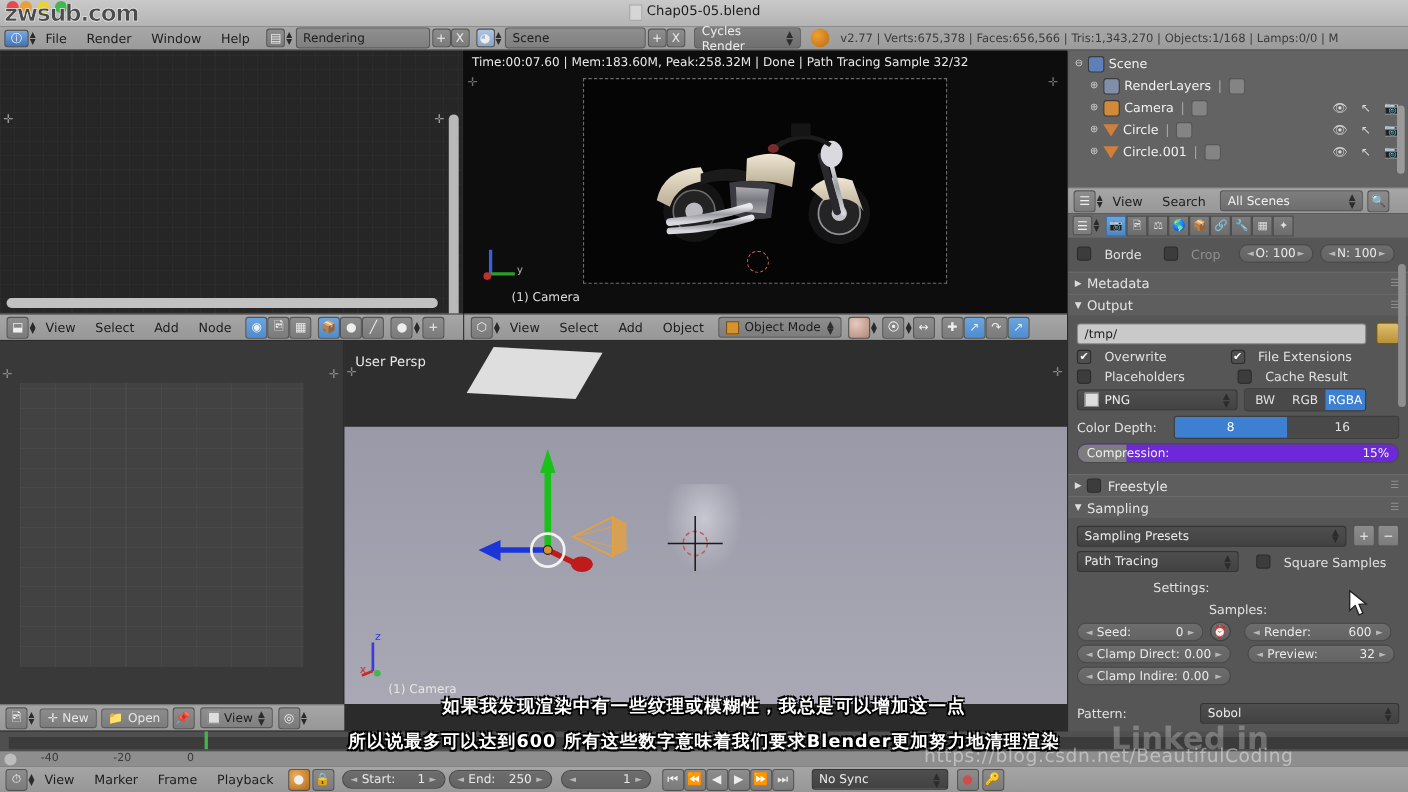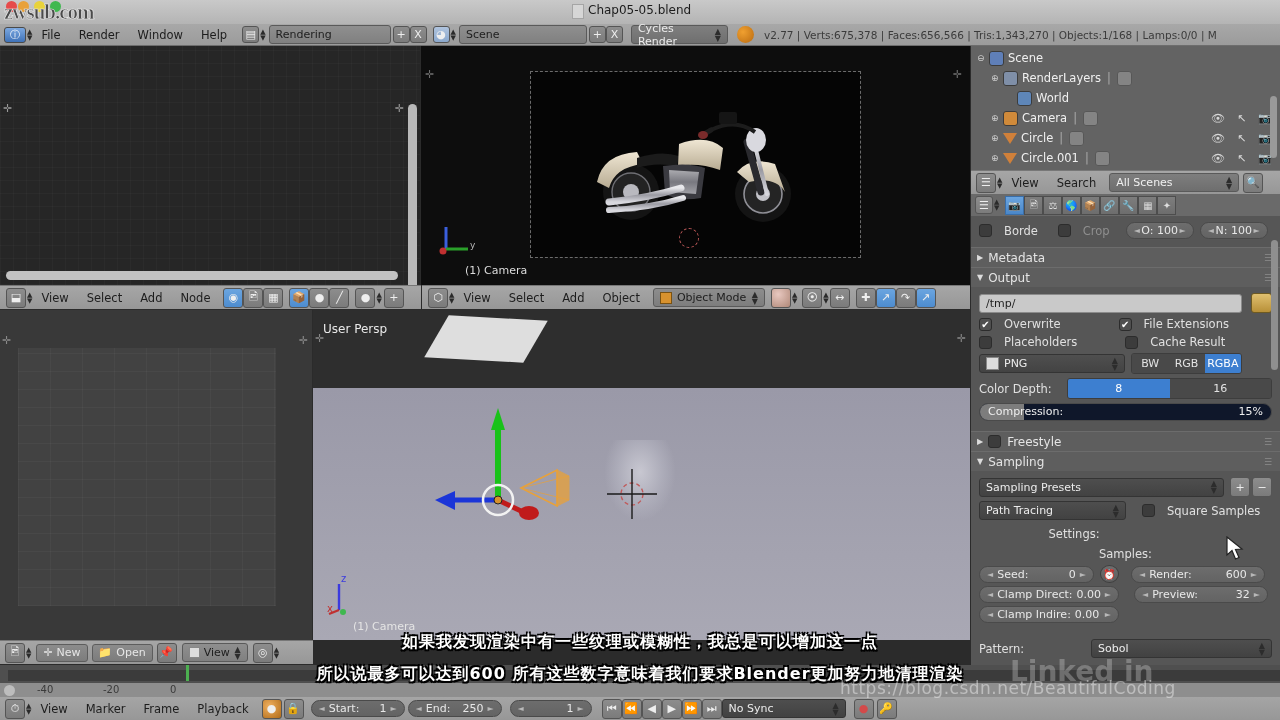--- a/index.html
+++ b/index.html
@@ -22,21 +22,21 @@
     justify-content:center; font-size:11px; color:#eee; }
   .sqbtn.on { background:linear-gradient(#6ba5e0,#4d8ccf); }
 
   
   #titlebar { position:absolute; left:0; top:0; width:1280px; height:24px;
     background:linear-gradient(#c9c9c9,#b4b4b4); }
   #wmtitle { position:absolute; left:588px; top:3px; font-size:12px; color:#1c1c1c; }
   #wm-doc-icon{ position:absolute; left:572px; top:4px; width:12px; height:15px;
     background:#d6d6d6; border:1px solid #a5a5a5; }
   #logo { position:absolute; left:4px; top:0px; font-size:21px; font-weight:bold;
-    color:#4b4b4b; letter-spacing:-1px;font-family:Liberation Serif, serif; -webkit-text-stroke:0.6px #ededed; }
+    color:#4b4b4b; letter-spacing:-1px; -webkit-text-stroke:0.6px #ededed; }
   .dot { display:inline-block; width:11px; height:11px; border-radius:50%;
     position:absolute; top:1px; }
 
   
   #menubar { position:absolute; left:0; top:24px; width:1280px; height:22px;
     background:linear-gradient(#a8a8a8,#9b9b9b); display:flex; align-items:center;
     border-bottom:1px solid #6d6d6d; }
   #blender-icon { width:22px; height:16px; margin-left:4px;
     background:linear-gradient(#7ca8e0,#3f72b8); border:1px solid #4a4a4a; border-radius:3px;
     color:#fff; font-size:10px; display:flex; align-items:center; justify-content:center;}
@@ -99,21 +99,21 @@
   .lbl.dim { color:#8f8f8f; }
   .numf { background:linear-gradient(#6d6d6d,#636363); border:1px solid #4a4a4a;
     border-radius:9px; height:17px; display:flex; align-items:center;
     padding:0 7px; color:#e8e8e8; font-size:11px; }
   .numf .v { margin-left:auto; }
   .numf .ar { color:#b8b8b8; font-size:8px; }
   .toggle3 { display:flex; border-radius:3px; overflow:hidden; border:1px solid #3d3d3d;}
   .toggle3 div { flex:1; text-align:center; font-size:11px; color:#e2e2e2; height:19px;
     line-height:19px; background:#494949;}
   .toggle3 div.on { background:#3d7fd0; color:#fff; }
-  .slider { height:18px; border-radius:9px; background:#0f172a; border:1px solid #4a4a4a;
+  .slider { height:18px; border-radius:9px; background:#6d28d9; border:1px solid #4a4a4a;
     position:relative; overflow:hidden; }
   .slider .fill{ position:absolute; left:0; top:0; bottom:0; background:#7d7d7d;}
   .slider span{ position:relative; font-size:11px; color:#eee; line-height:16px; }
   #propscroll { position:absolute; right:2px; top:46px; width:7px; height:130px;
     background:#8f8f8f; border-radius:4px; }
 
   
   #view3d { left:313px; top:310px; width:657px; height:330px; }
   #v3dsky { position:absolute; left:0; top:0; right:0; height:78px; background:#2e2e2e; }
   #v3dground { position:absolute; left:0; top:78px; right:0; bottom:0;
@@ -219,20 +219,21 @@
   </div>
 
   <div class="panel" id="nodeed">
     <div style="position:absolute;left:3px;top:56px;color:#9a9a9a;font-size:11px;">✛</div>
     <div style="position:absolute;right:16px;top:56px;color:#9a9a9a;font-size:11px;">✛</div>
     <div id="nodescroll-v"></div>
     <div id="nodescroll-h"></div>
   </div>
 
   <div class="panel" id="imged">
+    <div id="renderinfo">Time:00:07.60 | Mem:183.60M, Peak:258.32M | Done | Path Tracing Sample 32/32</div>
     <div style="position:absolute;left:4px;top:22px;color:#6f6f6f;font-size:11px;">✛</div>
     <div style="position:absolute;right:8px;top:22px;color:#6f6f6f;font-size:11px;">✛</div>
 
     <div id="renderframe"></div>
 
     <svg id="bike" viewBox="0 0 290 125">
       <defs>
         <linearGradient id="tank" x1="0" y1="0" x2="0" y2="1">
           <stop offset="0" stop-color="#efe6d3"></stop>
             <stop offset="1" stop-color="#b8ac93"></stop>
@@ -293,25 +294,20 @@
           <span class="exp">⊖</span>
           <span class="oicon" style="background: rgb(95, 127, 184); border: 1px solid rgb(60, 60, 60);"></span>
           <span>Scene</span>
         </div>
         <div class="orow" style="padding-left: 20px;">
           <span class="exp">⊕</span>
           <span class="oicon" style="background: rgb(127, 143, 168); border: 1px solid rgb(60, 60, 60);"></span>
           <span>RenderLayers</span>
           <span style="margin: 0px 6px; color: rgb(168, 168, 168);">|</span>
           <span class="oicon" style="background: rgb(141, 141, 141); border: 1px solid rgb(85, 85, 85); opacity: 0.8;"></span>
-        </div>
-        <div class="orow" style="padding-left: 34px;">
-          <span class="exp"></span>
-          <span class="oicon" style="background: rgb(94, 134, 184); border: 1px solid rgb(60, 60, 60);"></span>
-          <span>World</span>
         </div>
         <div class="orow" style="padding-left: 20px;">
           <span class="exp">⊕</span>
           <span class="oicon" style="background: rgb(208, 138, 58); border: 1px solid rgb(60, 60, 60);"></span>
           <span>Camera</span>
           <span style="margin: 0px 6px; color: rgb(168, 168, 168);">|</span>
           <span class="oicon" style="background: rgb(141, 141, 141); border: 1px solid rgb(85, 85, 85); opacity: 0.8;"></span>
           <span class="ovis">
             <span>👁</span>
             <span>↖</span>
@@ -721,21 +717,21 @@
       <span class="ar" style="margin-left:4px;">►</span>
     </div>
     <div style="display:flex;margin-left:10px;">
       <div class="sqbtn">⏮</div>
       <div class="sqbtn">⏪</div>
       <div class="sqbtn">◀</div>
       <div class="sqbtn">▶</div>
       <div class="sqbtn">⏩</div>
       <div class="sqbtn">⏭</div>
     </div>
-    <div class="dd" style="width:124px;margin-left:0;background:linear-gradient(#4e4e4e,#424242);color:#ececec;border-color:#343434;">
+    <div class="dd" style="width:124px;margin-left:16px;background:linear-gradient(#4e4e4e,#424242);color:#ececec;border-color:#343434;">
       <span>No Sync</span>
       <span class="arrows">▲<br>▼</span>
     </div>
     <div class="sqbtn" style="margin-left:8px;color:#d34a4a;">●</div>
     <div class="sqbtn" style="margin-left:3px;">🔑</div>
   </div>
 
   <div id="linkedin">Linked in</div>
   <div class="sub" id="sub1">如果我发现渲染中有一些纹理或模糊性，我总是可以增加这一点</div>
   <div class="sub" id="sub2">所以说最多可以达到600  所有这些数字意味着我们要求Blender更加努力地清理渲染</div>

